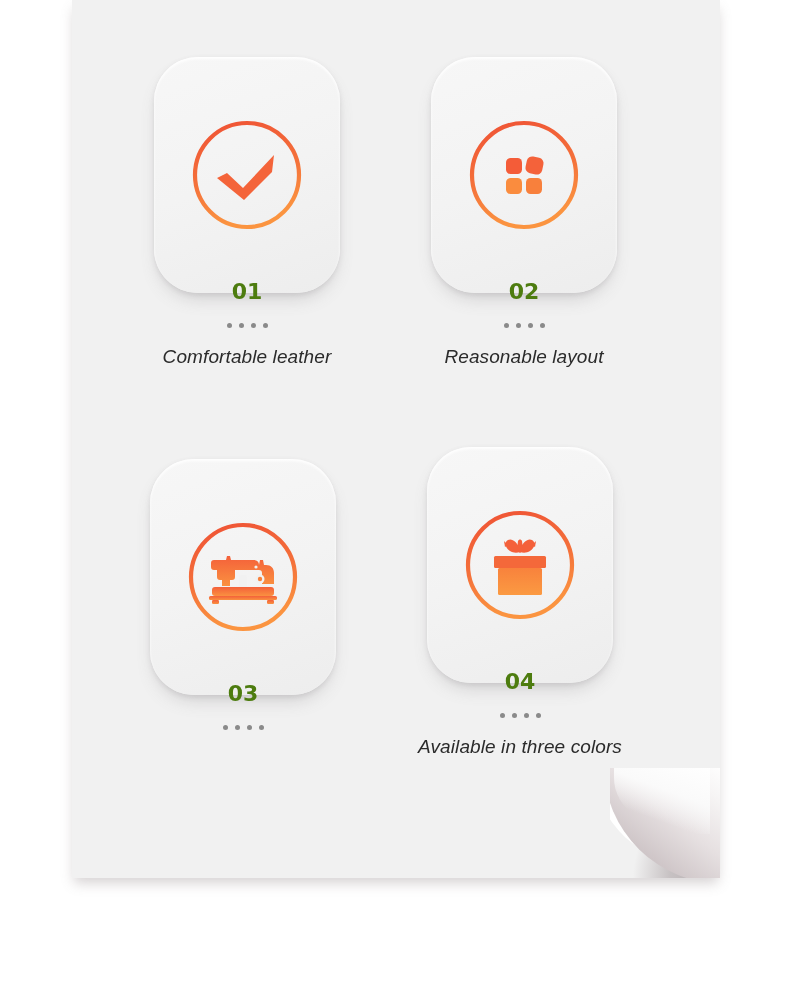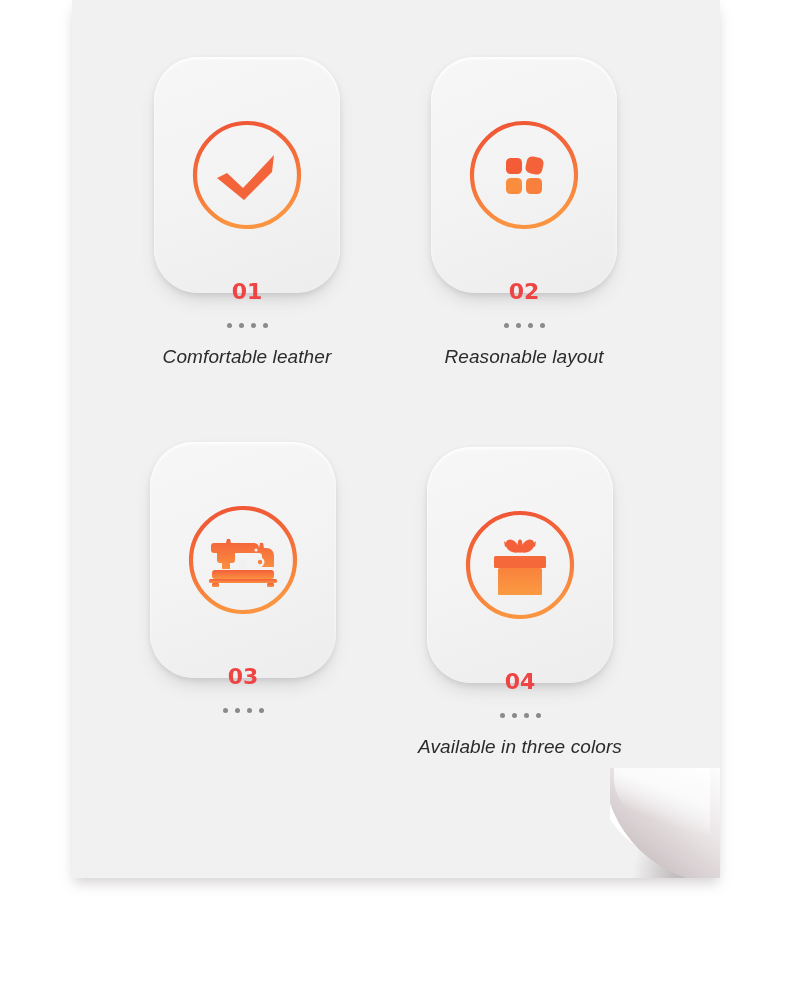--- a/index.html
+++ b/index.html
@@ -89,21 +89,21 @@
     height: 878px;
   }
 
   .cell {
     position: absolute;
     width: 280px;
     text-align: center;
   }
   .cell.c1 { left: 35px;  top: 57px;  }
   .cell.c2 { left: 312px; top: 57px;  }
-  .cell.c3 { left: 31px;  top: 442px; }
+  .cell.c3 { left: 31px;  top: 459px; }
   .cell.c4 { left: 308px; top: 447px; }
 
   .card {
     position: relative;
     width: 186px;
     height: 236px;
     margin: 0 auto;
     border-radius: 44px;
     background: linear-gradient(160deg, #f7f7f7 0%, #f3f3f3 50%, #ededed 100%);
     box-shadow:
@@ -121,21 +121,21 @@
     display: block;
   }
 
   .num {
     position: relative;
     margin-top: -12px;
     font-family: "DejaVu Sans", sans-serif;
     font-weight: 700;
     font-size: 22px;
     letter-spacing: 0px;
-    color: #ef4444;
+    color: #4d7c0f;
     line-height: 1;
   }
 
   .dots {
     margin-top: 20px;
     display: flex;
     justify-content: center;
     gap: 7px;
   }
   .dot {

